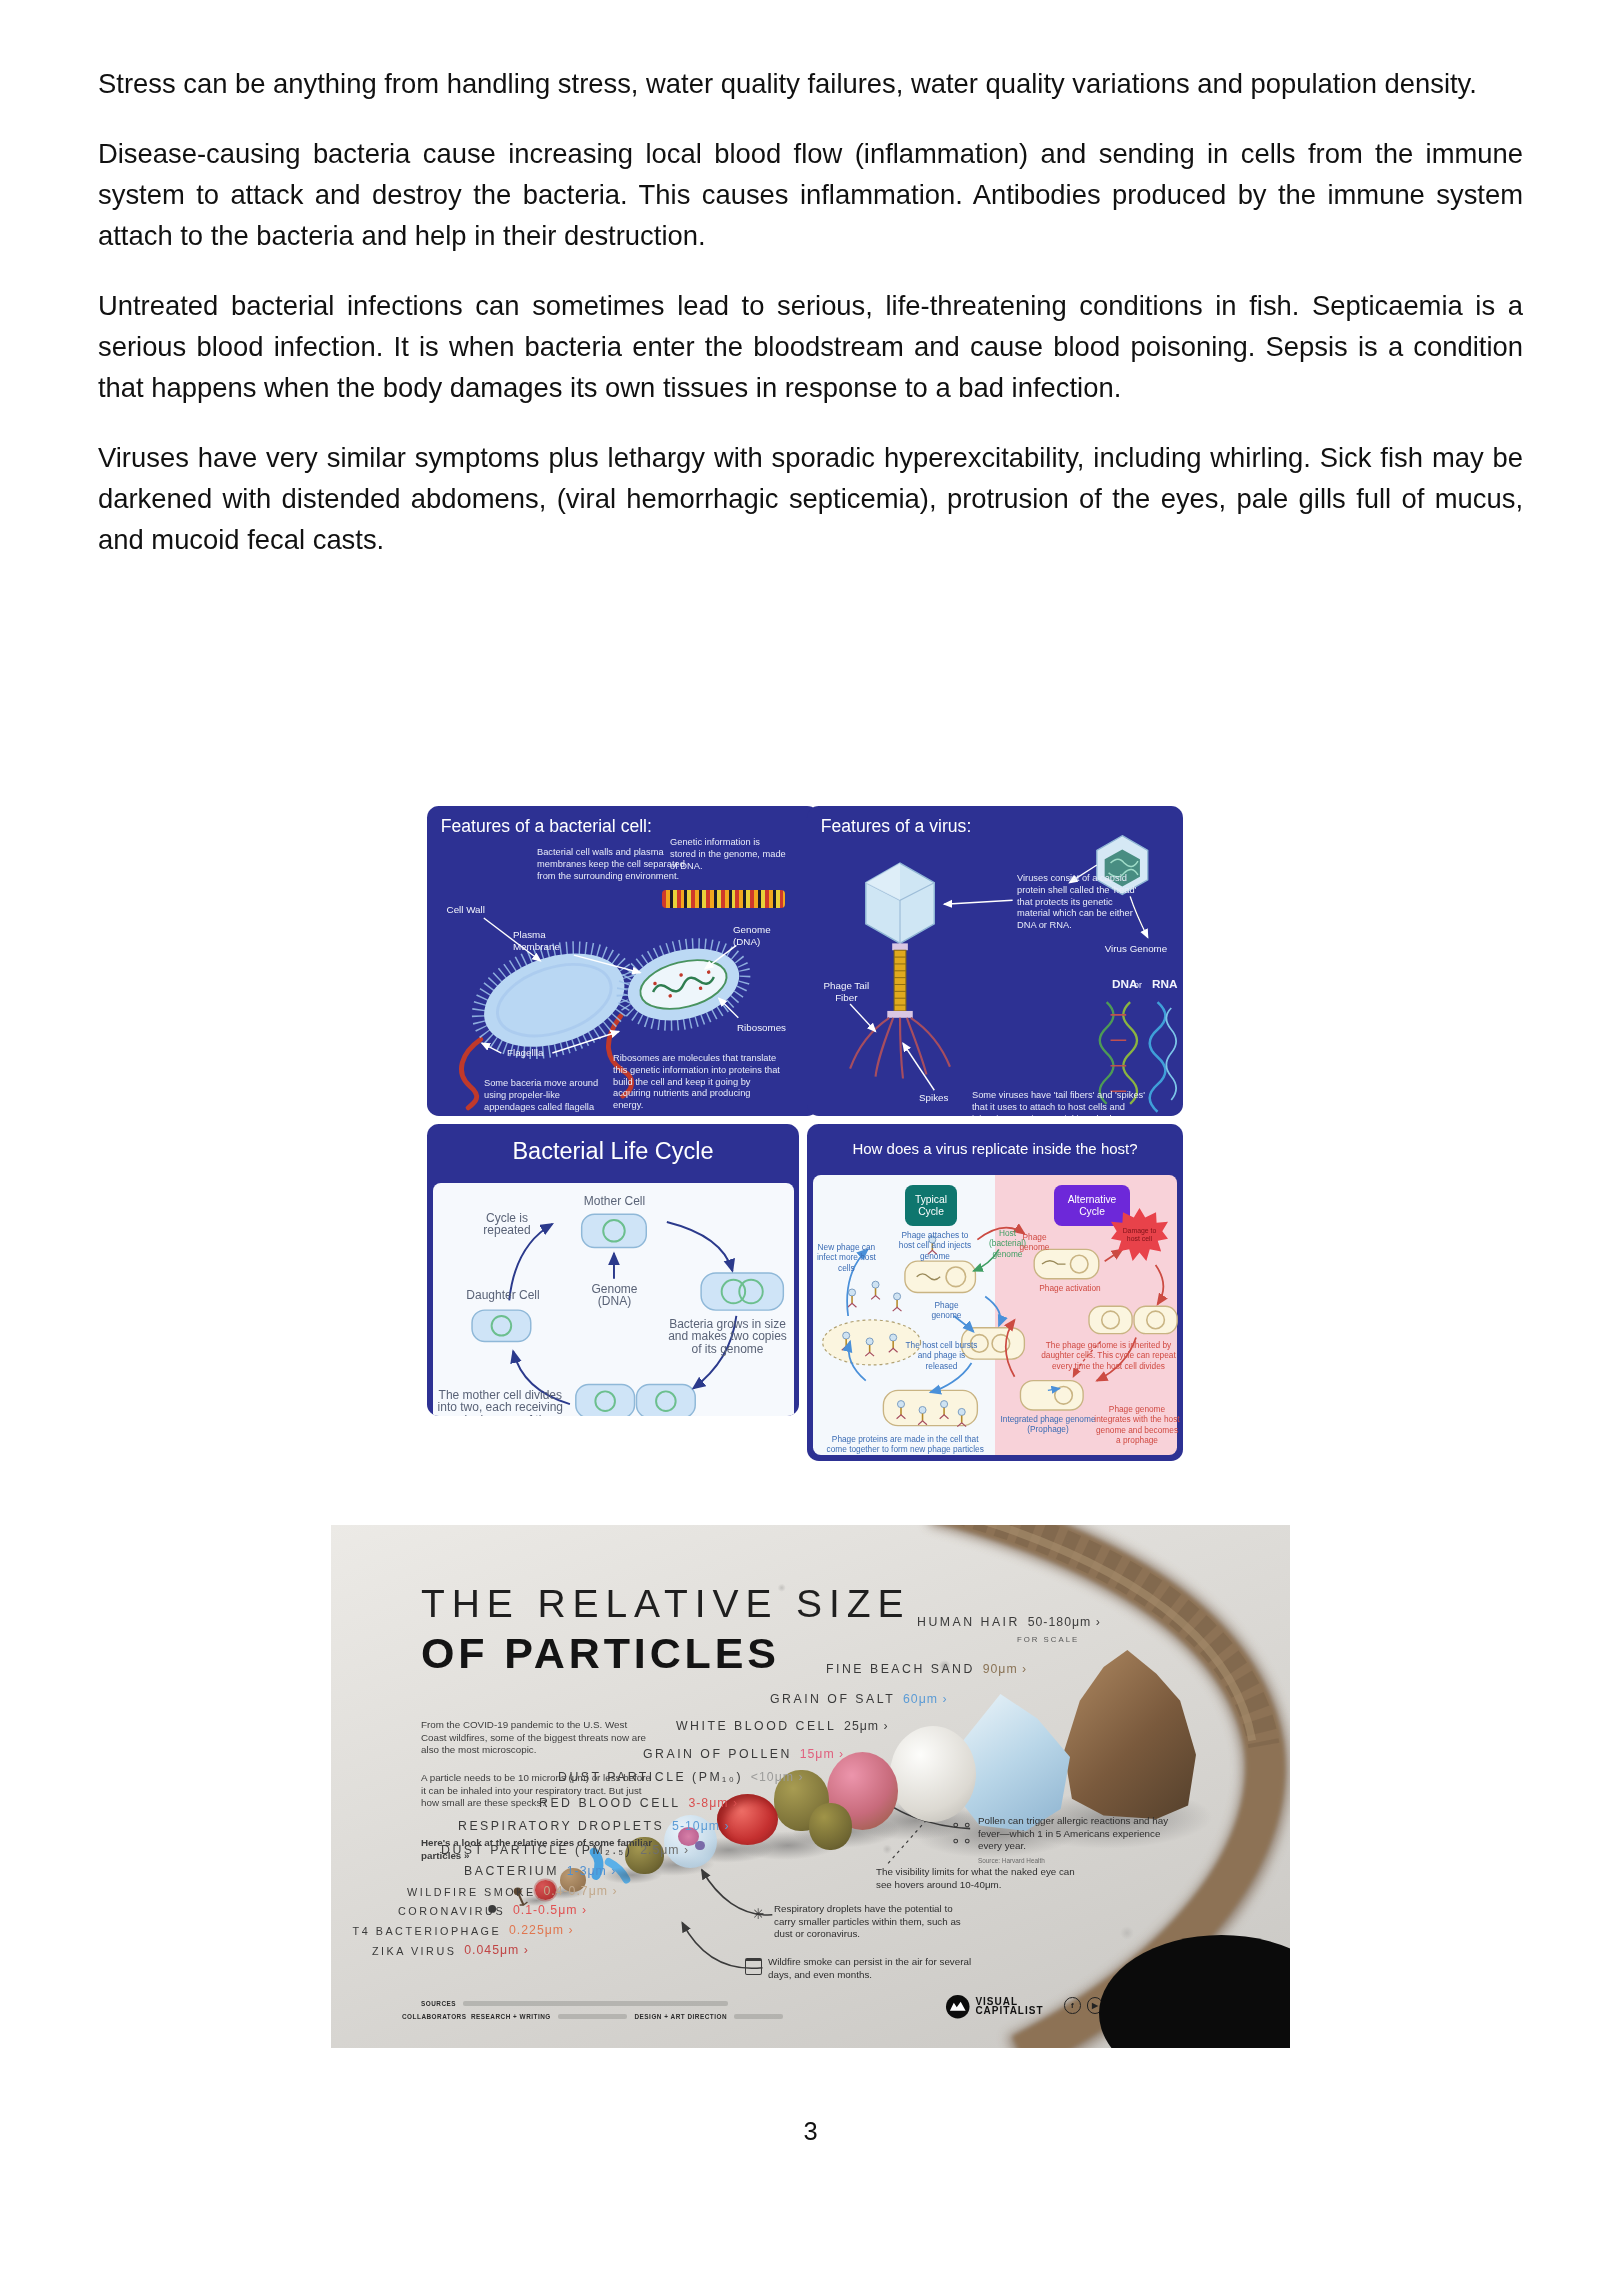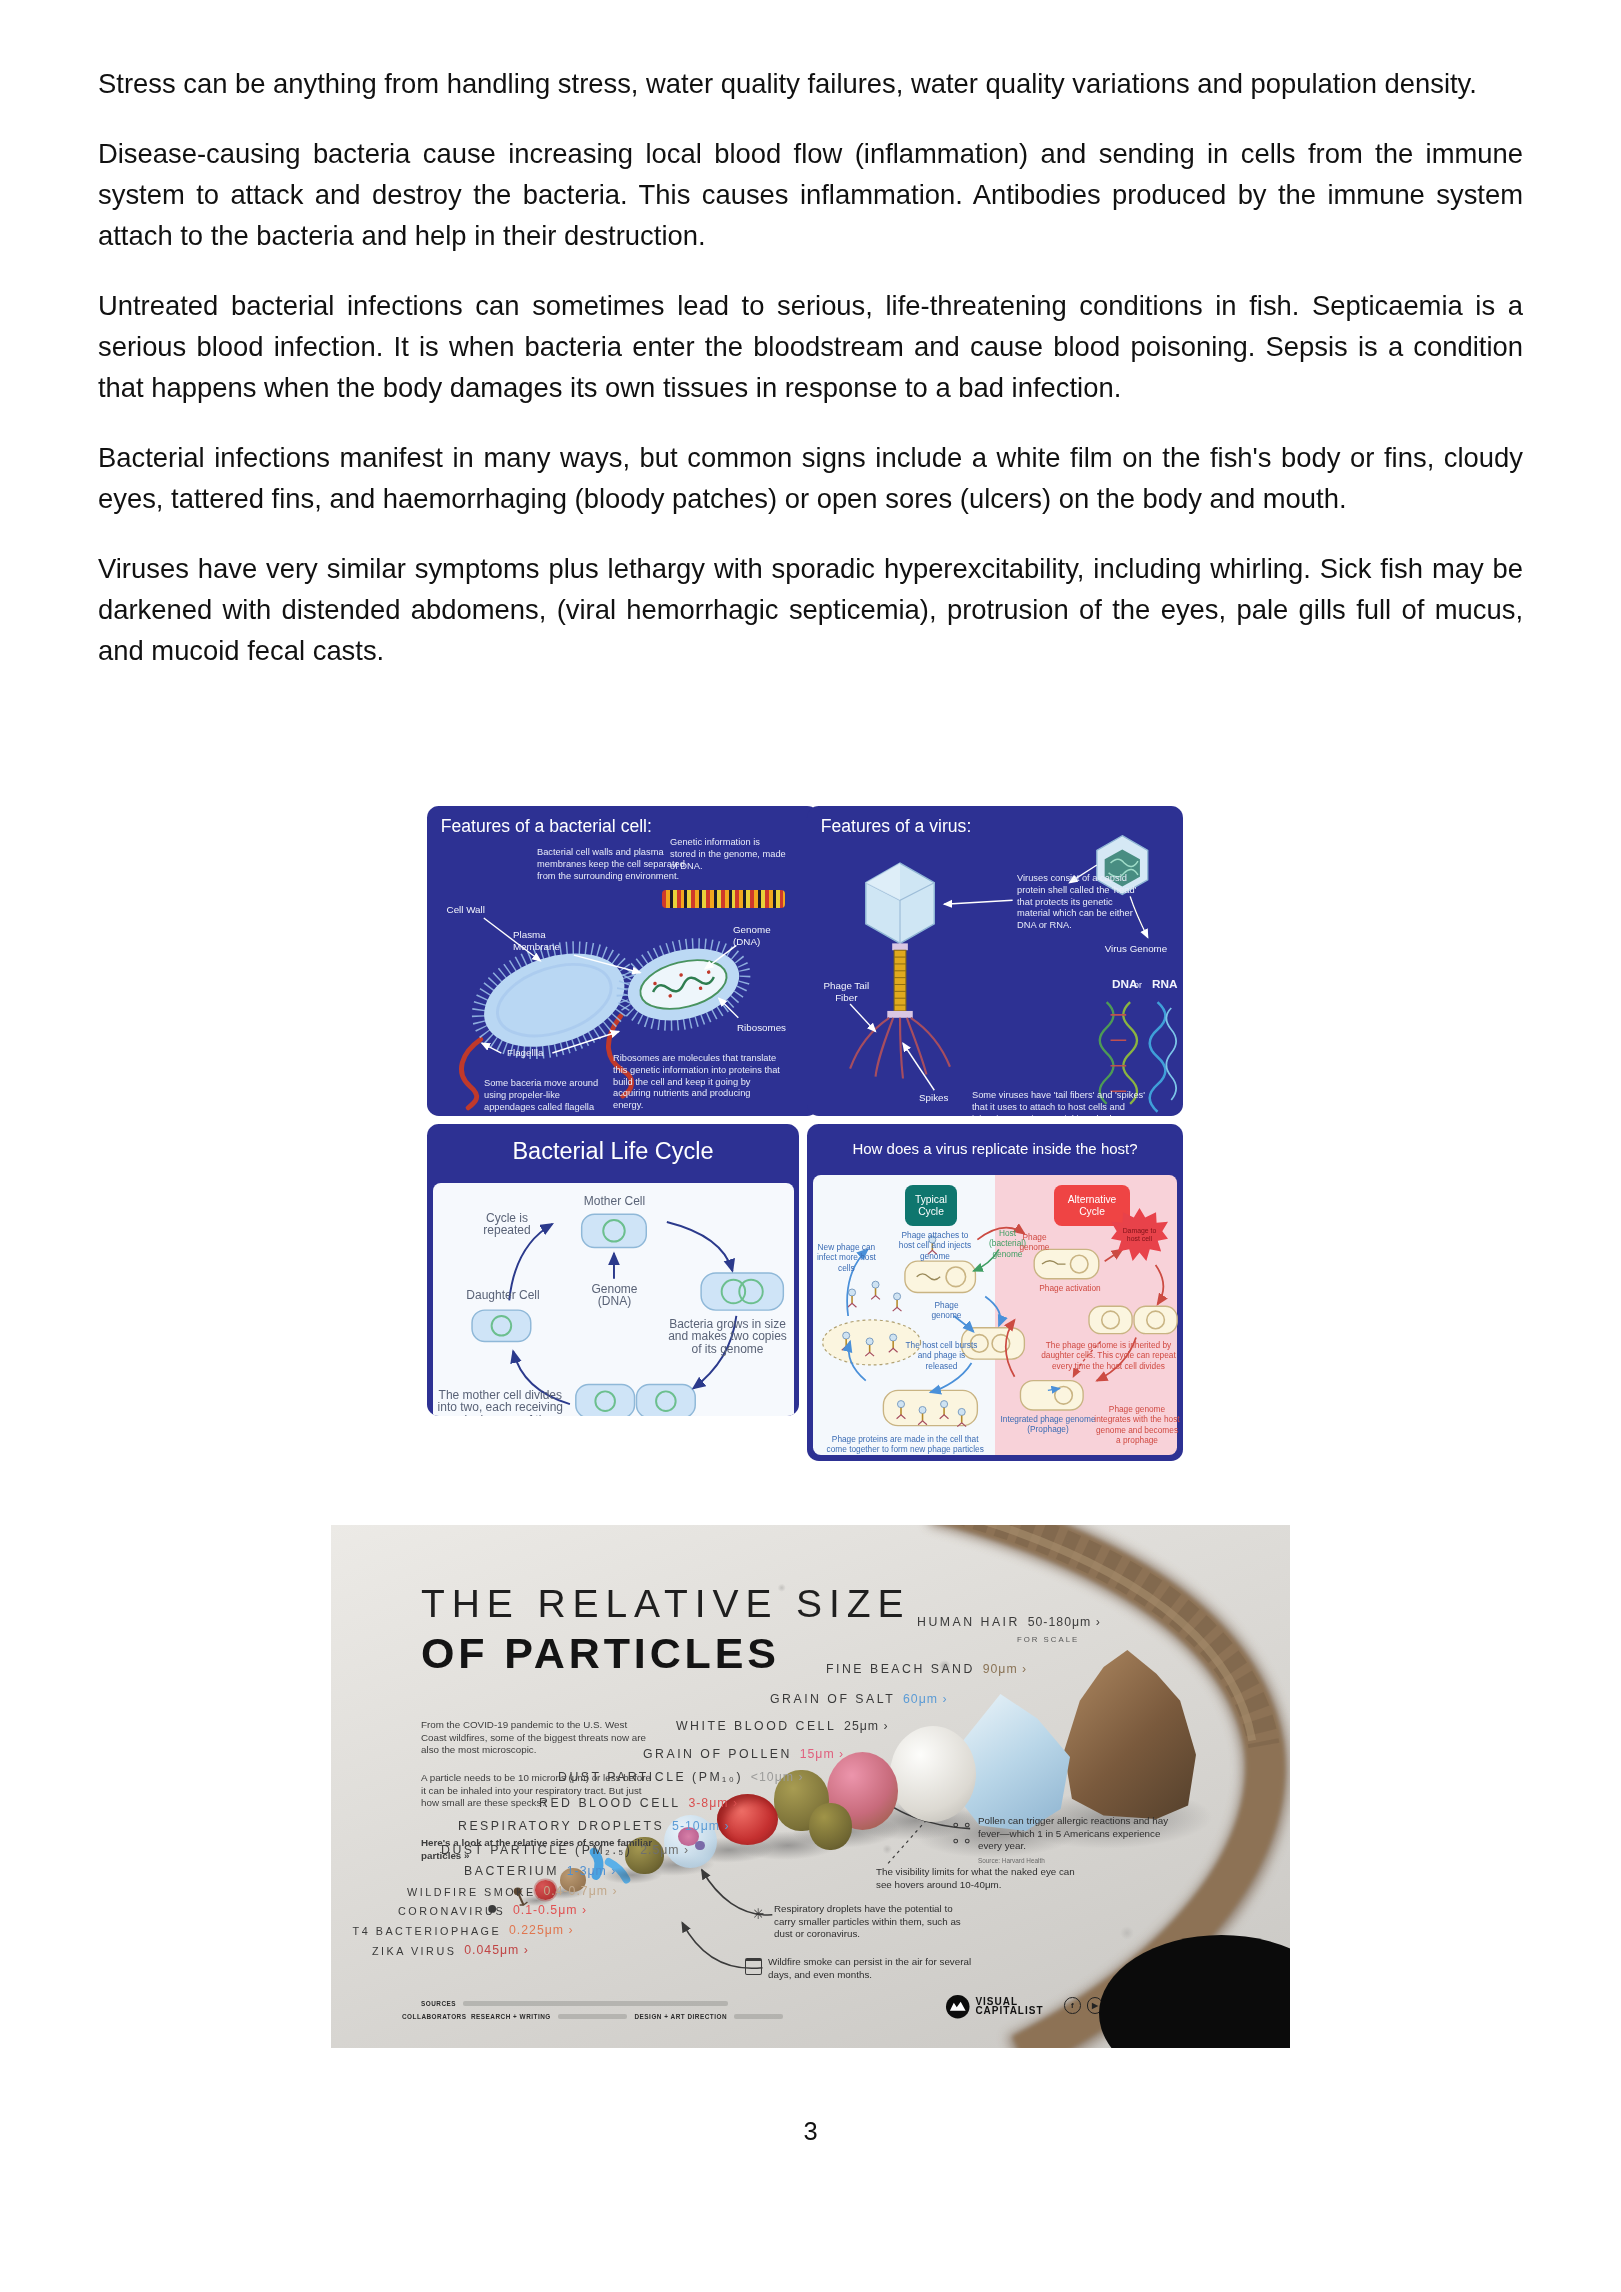--- a/index.html
+++ b/index.html
@@ -67,21 +67,20 @@
 </style>
 </head>
 <body>
 
 <div class="page">
 
   <div class="doc-text">
     <p>Stress can be anything from handling stress, water quality failures, water quality variations and population density.</p>
     <p>Disease-causing bacteria cause increasing local blood flow (inflammation) and sending in cells from the immune system to attack and destroy the bacteria. This causes inflammation. Antibodies produced by the immune system attach to the bacteria and help in their destruction.</p>
     <p>Untreated bacterial infections can sometimes lead to serious, life-threatening conditions in fish. Septicaemia is a serious blood infection. It is when bacteria enter the bloodstream and cause blood poisoning. Sepsis is a condition that happens when the body damages its own tissues in response to a bad infection.</p>
-    <p>Bacterial infections manifest in many ways, but common signs include a white film on the fish's body or fins, cloudy eyes, tattered fins, and haemorrhaging (bloody patches) or open sores (ulcers) on the body and mouth.</p>
     <p>Viruses have very similar symptoms plus lethargy with sporadic hyperexcitability, including whirling. Sick fish may be darkened with distended abdomens, (viral hemorrhagic septicemia), protrusion of the eyes, pale gills full of mucus, and mucoid fecal casts.</p>
   </div>
 
   <div class="fig1">
 
     <div class="panel pA">
       <svg width="372" height="310" viewBox="0 0 380 316" style="position:absolute;left:0;top:0">
         <defs>
             <marker id="awA" markerWidth="8" markerHeight="8" refX="6" refY="3" orient="auto">
               <path d="M0,0 L7,3 L0,6 Z" fill="#fff"></path>
@@ -308,21 +307,21 @@
           <path d="M304 140 L 322 128"></path>
           <path d="M356 144 C 366 158 366 172 358 184"></path>
           <path d="M336 218 C 330 236 316 252 296 262"></path>
           <path d="M212 258 C 200 238 200 216 212 200"></path>
         </g>
         <path d="M300 222 C 288 234 278 246 272 258" fill="none" stroke="#cc4b42" stroke-width="1.4" stroke-dasharray="3 3" marker-end="url(#arD)"></path>
       </svg>
       <div class="badge" style="left:98px;top:61px;width:52px;height:41px;background:#0f766e">
           <span>Typical Cycle</span>
         </div>
-      <div class="badge" style="left:247px;top:61px;width:76px;height:41px;background:#ef4444">
+      <div class="badge" style="left:247px;top:61px;width:76px;height:41px;background:#6d28d9">
           <span>Alternative Cycle</span>
         </div>
       <div class="t8 blue" style="left:86px;top:106px;width:84px">Phage attaches to host cell and injects genome</div>
       <div class="t8 green" style="left:173px;top:104px;width:55px">Host (bacterial) genome</div>
       <div class="t8 blue" style="left:3.9px;top:118px;width:71px">New phage can infect more host cells</div>
       <div class="t8 blue" style="left:116px;top:176px;width:47px">Phage genome</div>
       <div class="t8 blue" style="left:98px;top:216px;width:73px">The host cell bursts and phage is released</div>
       <div class="t8 blue" style="left:15.7px;top:310px;width:165px">Phage proteins are made in the cell that come together to form new phage particles</div>
       <div class="t8 red" style="left:202px;top:108px;width:51px">Phage genome</div>
       <div class="burst" style="left:304px;top:84px;width:57px;height:53px">

